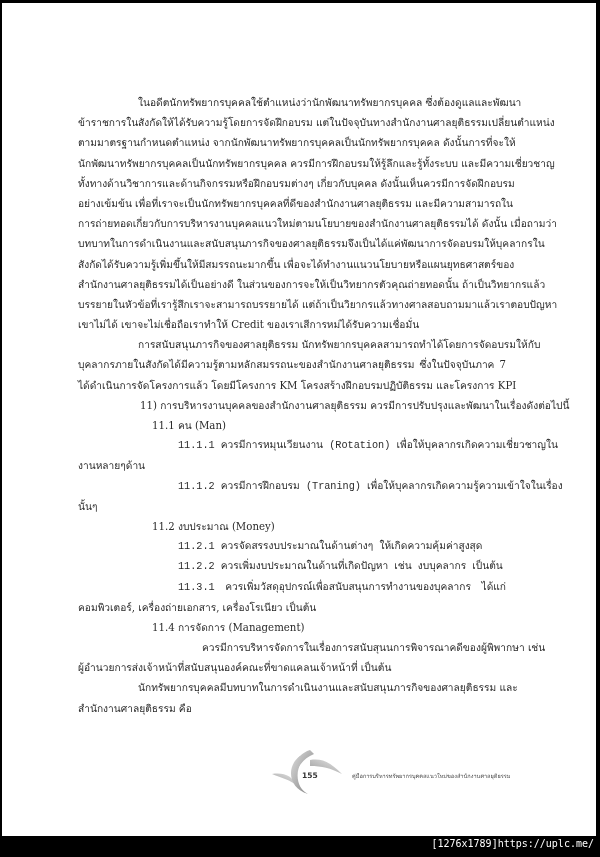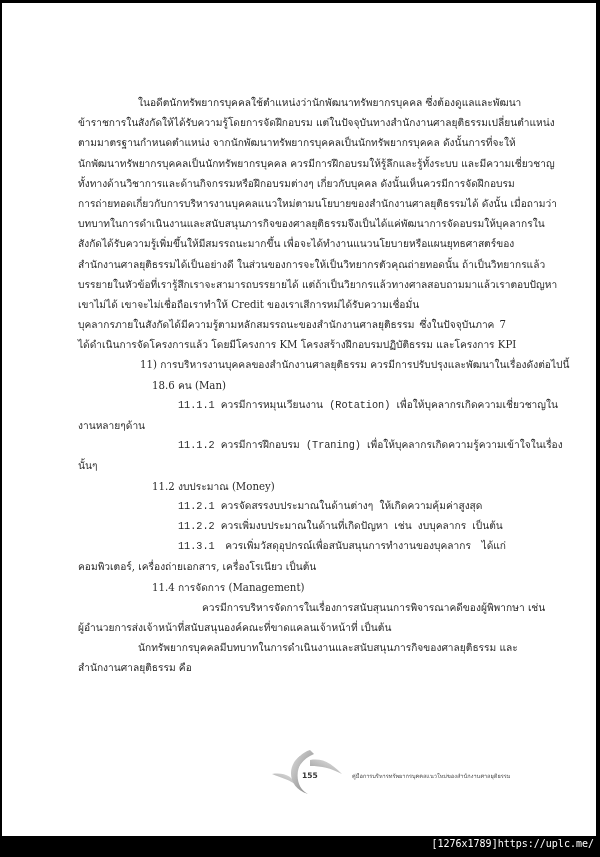--- a/index.html
+++ b/index.html
@@ -93,35 +93,37 @@
 
 <div class="page">
   <div class="text-block">
 
     <div>
       <div class="line ind1">ในอดีตนักทรัพยากรบุคคลใช้ตำแหน่งว่านักพัฒนาทรัพยากรบุคคล ซึ่งต้องดูแลและพัฒนา</div>
       <div class="line">ข้าราชการในสังกัดให้ได้รับความรู้โดยการจัดฝึกอบรม แต่ในปัจจุบันทางสำนักงานศาลยุติธรรมเปลี่ยนตำแหน่ง</div>
       <div class="line">ตามมาตรฐานกำหนดตำแหน่ง จากนักพัฒนาทรัพยากรบุคคลเป็นนักทรัพยากรบุคคล ดังนั้นการที่จะให้</div>
       <div class="line">นักพัฒนาทรัพยากรบุคคลเป็นนักทรัพยากรบุคคล ควรมีการฝึกอบรมให้รู้ลึกและรู้ทั้งระบบ และมีความเชี่ยวชาญ</div>
       <div class="line">ทั้งทางด้านวิชาการและด้านกิจกรรมหรือฝึกอบรมต่างๆ เกี่ยวกับบุคคล ดังนั้นเห็นควรมีการจัดฝึกอบรม</div>
+      <div class="line">อย่างเข้มข้น เพื่อที่เราจะเป็นนักทรัพยากรบุคคลที่ดีของสำนักงานศาลยุติธรรม และมีความสามารถใน</div>
       <div class="line">การถ่ายทอดเกี่ยวกับการบริหารงานบุคคลแนวใหม่ตามนโยบายของสำนักงานศาลยุติธรรมได้ ดังนั้น เมื่อถามว่า</div>
       <div class="line">บทบาทในการดำเนินงานและสนับสนุนภารกิจของศาลยุติธรรมจึงเป็นได้แค่พัฒนาการจัดอบรมให้บุคลากรใน</div>
       <div class="line">สังกัดได้รับความรู้เพิ่มขึ้นให้มีสมรรถนะมากขึ้น เพื่อจะได้ทำงานแนวนโยบายหรือแผนยุทธศาสตร์ของ</div>
       <div class="line">สำนักงานศาลยุติธรรมได้เป็นอย่างดี ในส่วนของการจะให้เป็นวิทยากรตัวคุณถ่ายทอดนั้น ถ้าเป็นวิทยากรแล้ว</div>
       <div class="line">บรรยายในหัวข้อที่เรารู้สึกเราจะสามารถบรรยายได้ แต่ถ้าเป็นวิยากรแล้วทางศาลสอบถามมาแล้วเราตอบปัญหา</div>
       <div class="line last">เขาไม่ได้ เขาจะไม่เชื่อถือเราทำให้ Credit ของเราเสีการหม่ได้รับความเชื่อมั่น</div>
     </div>
 
     <div>
+      <div class="line ind1">การสนับสนุนภารกิจของศาลยุติธรรม นักทรัพยากรบุคคลสามารถทำได้โดยการจัดอบรมให้กับ</div>
       <div class="line">บุคลากรภายในสังกัดได้มีความรู้ตามหลักสมรรถนะของสำนักงานศาลยุติธรรม ซึ่งในปัจจุบันภาค 7</div>
       <div class="line last">ได้ดำเนินการจัดโครงการแล้ว โดยมีโครงการ KM โครงสร้างฝึกอบรมปฏิบัติธรรม และโครงการ KPI</div>
     </div>
 
     <div class="line last ind-list">11)  การบริหารงานบุคคลของสำนักงานศาลยุติธรรม ควรมีการปรับปรุงและพัฒนาในเรื่องดังต่อไปนี้</div>
-    <div class="line last ind-l2">18.6  คน (Man)</div>
+    <div class="line last ind-l2">11.1  คน (Man)</div>
     <div class="line ind-l3">11.1.1  ควรมีการหมุนเวียนงาน (Rotation) เพื่อให้บุคลากรเกิดความเชี่ยวชาญใน</div>
     <div class="line last">งานหลายๆด้าน</div>
     <div class="line ind-l3">11.1.2  ควรมีการฝึกอบรม (Traning)  เพื่อให้บุคลากรเกิดความรู้ความเข้าใจในเรื่อง</div>
     <div class="line last">นั้นๆ</div>
     <div class="line last ind-l2">11.2  งบประมาณ (Money)</div>
     <div class="line last ind-l3">11.2.1  ควรจัดสรรงบประมาณในด้านต่างๆ ให้เกิดความคุ้มค่าสูงสุด</div>
     <div class="line last ind-l3">11.2.2  ควรเพิ่มงบประมาณในด้านที่เกิดปัญหา เช่น งบบุคลากร เป็นต้น</div>
     <div class="line ind-l3">11.3.1  ควรเพิ่มวัสดุอุปกรณ์เพื่อสนับสนุนการทำงานของบุคลากร ได้แก่</div>
     <div class="line last">คอมพิวเตอร์, เครื่องถ่ายเอกสาร, เครื่องโรเนียว เป็นต้น</div>
     <div class="line last ind-l2">11.4  การจัดการ (Management)</div>

